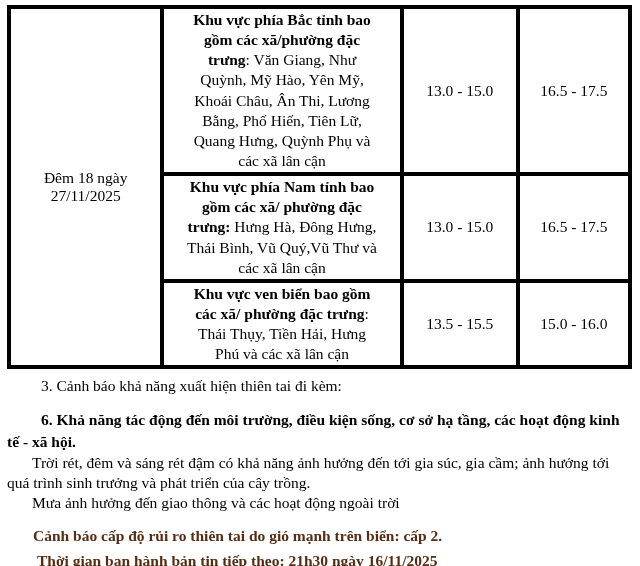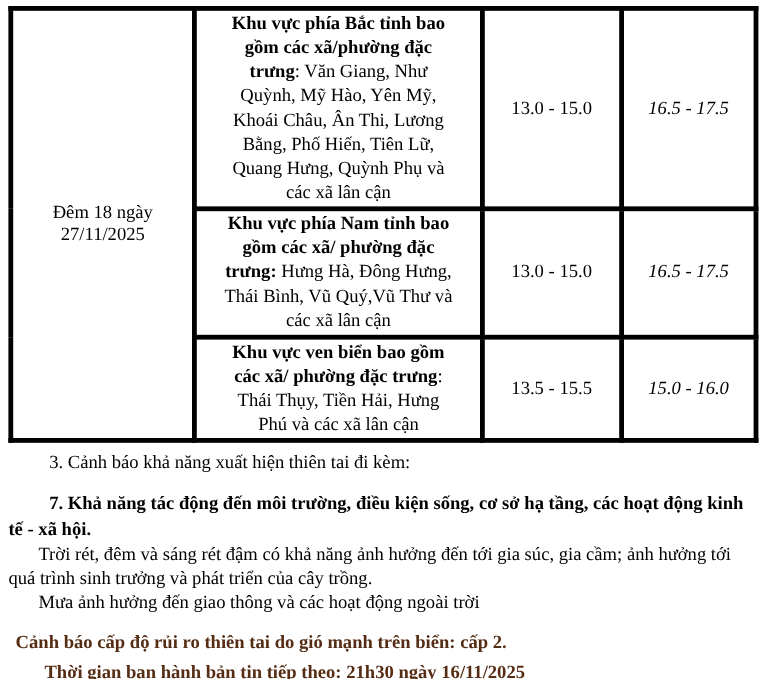--- a/index.html
+++ b/index.html
@@ -10,38 +10,38 @@
     font-size: 15.5px;
   }
   .page { padding: 5px 8px 0 7px; box-sizing: border-box; width: 640px; height: 566px; }
 
   
   table.forecast { border-collapse: collapse; table-layout: fixed; }
   table.forecast td { border: 4px solid #000000; vertical-align: middle; padding: 1px 20px; }
   td.cell-date   { width: 133px; text-align: center; }
   td.cell-region { width: 270px; text-align: center; line-height: 1.3; }
   td.cell-temp1  { width: 99px;  text-align: center; }
-  td.cell-temp2  { width: 93px;  text-align: center; font-style: italic; }
+  td.cell-temp2  { width: 93px;  text-align: center; }
   tr.row-north { height: 112px; }
   tr.row-south { height: 82px; }
   tr.row-coast { height: 62px; }
   .region-bold { font-weight: bold; }
 
   
   p { margin: 0; line-height: 1.3; }
   .s3-title  { font-weight: normal; text-indent: 34px; margin-top: 7px; }
   .s3-body   { text-indent: 27px; margin-top: 4px; }
   .s4-title  { font-weight: bold; text-indent: 34px; margin-top: 12px; line-height: 1.42; }
   .s4-p1     { text-indent: 40px; margin-top: 15px; line-height: 1.3; }
   .s4-p2     { text-indent: 25px; }
   .s4-p3     { text-indent: 25px; }
 
   
   .footer-line { font-weight: bold; color: #552c14; white-space: pre-wrap; }
-  .f-risk   { margin-top: 13px; margin-left: 6px; }
+  .f-risk   { margin-top: 13px; margin-left: 26px; }
   .f-next   { margin-top: 5px;  margin-left: 30px; }
 </style>
 </head>
 <body>
 
 <div class="page">
 
   <table class="forecast">
     <tbody>
       <tr class="row-north">
@@ -61,20 +61,20 @@
       <tr class="row-coast">
         <td class="cell-region"><span class="region-bold">Khu vực ven biển bao gồm các xã/ phường đặc trưng</span><span>: Thái Thụy, Tiền Hải, Hưng Phú và các xã lân cận</span></td>
         <td class="cell-temp1">13.5 - 15.5</td>
         <td class="cell-temp2">15.0 - 16.0</td>
       </tr>
     </tbody>
   </table>
 
   <p class="s3-title">3. Cảnh báo khả năng xuất hiện thiên tai đi kèm:</p>
 
-  <p class="s4-title">7. Khả năng tác động đến môi trường, điều kiện sống, cơ sở hạ tầng, các hoạt động kinh tế - xã hội.</p>
+  <p class="s4-title">6. Khả năng tác động đến môi trường, điều kiện sống, cơ sở hạ tầng, các hoạt động kinh tế - xã hội.</p>
   <p class="s4-p2">Trời rét, đêm và sáng rét đậm có khả năng ảnh hưởng đến tới gia súc, gia cầm; ảnh hưởng tới quá trình sinh trưởng và phát triển của cây trồng.</p>
   <p class="s4-p3">Mưa ảnh hưởng đến giao thông và các hoạt động ngoài trời</p>
 
   <p class="footer-line f-risk">Cảnh báo cấp độ rủi ro thiên tai do gió mạnh trên biển: cấp 2.</p>
   <p class="footer-line f-next">Thời gian ban hành bản tin tiếp theo: 21h30 ngày 16/11/2025</p>
 
 </div>
 
 </body></html>

